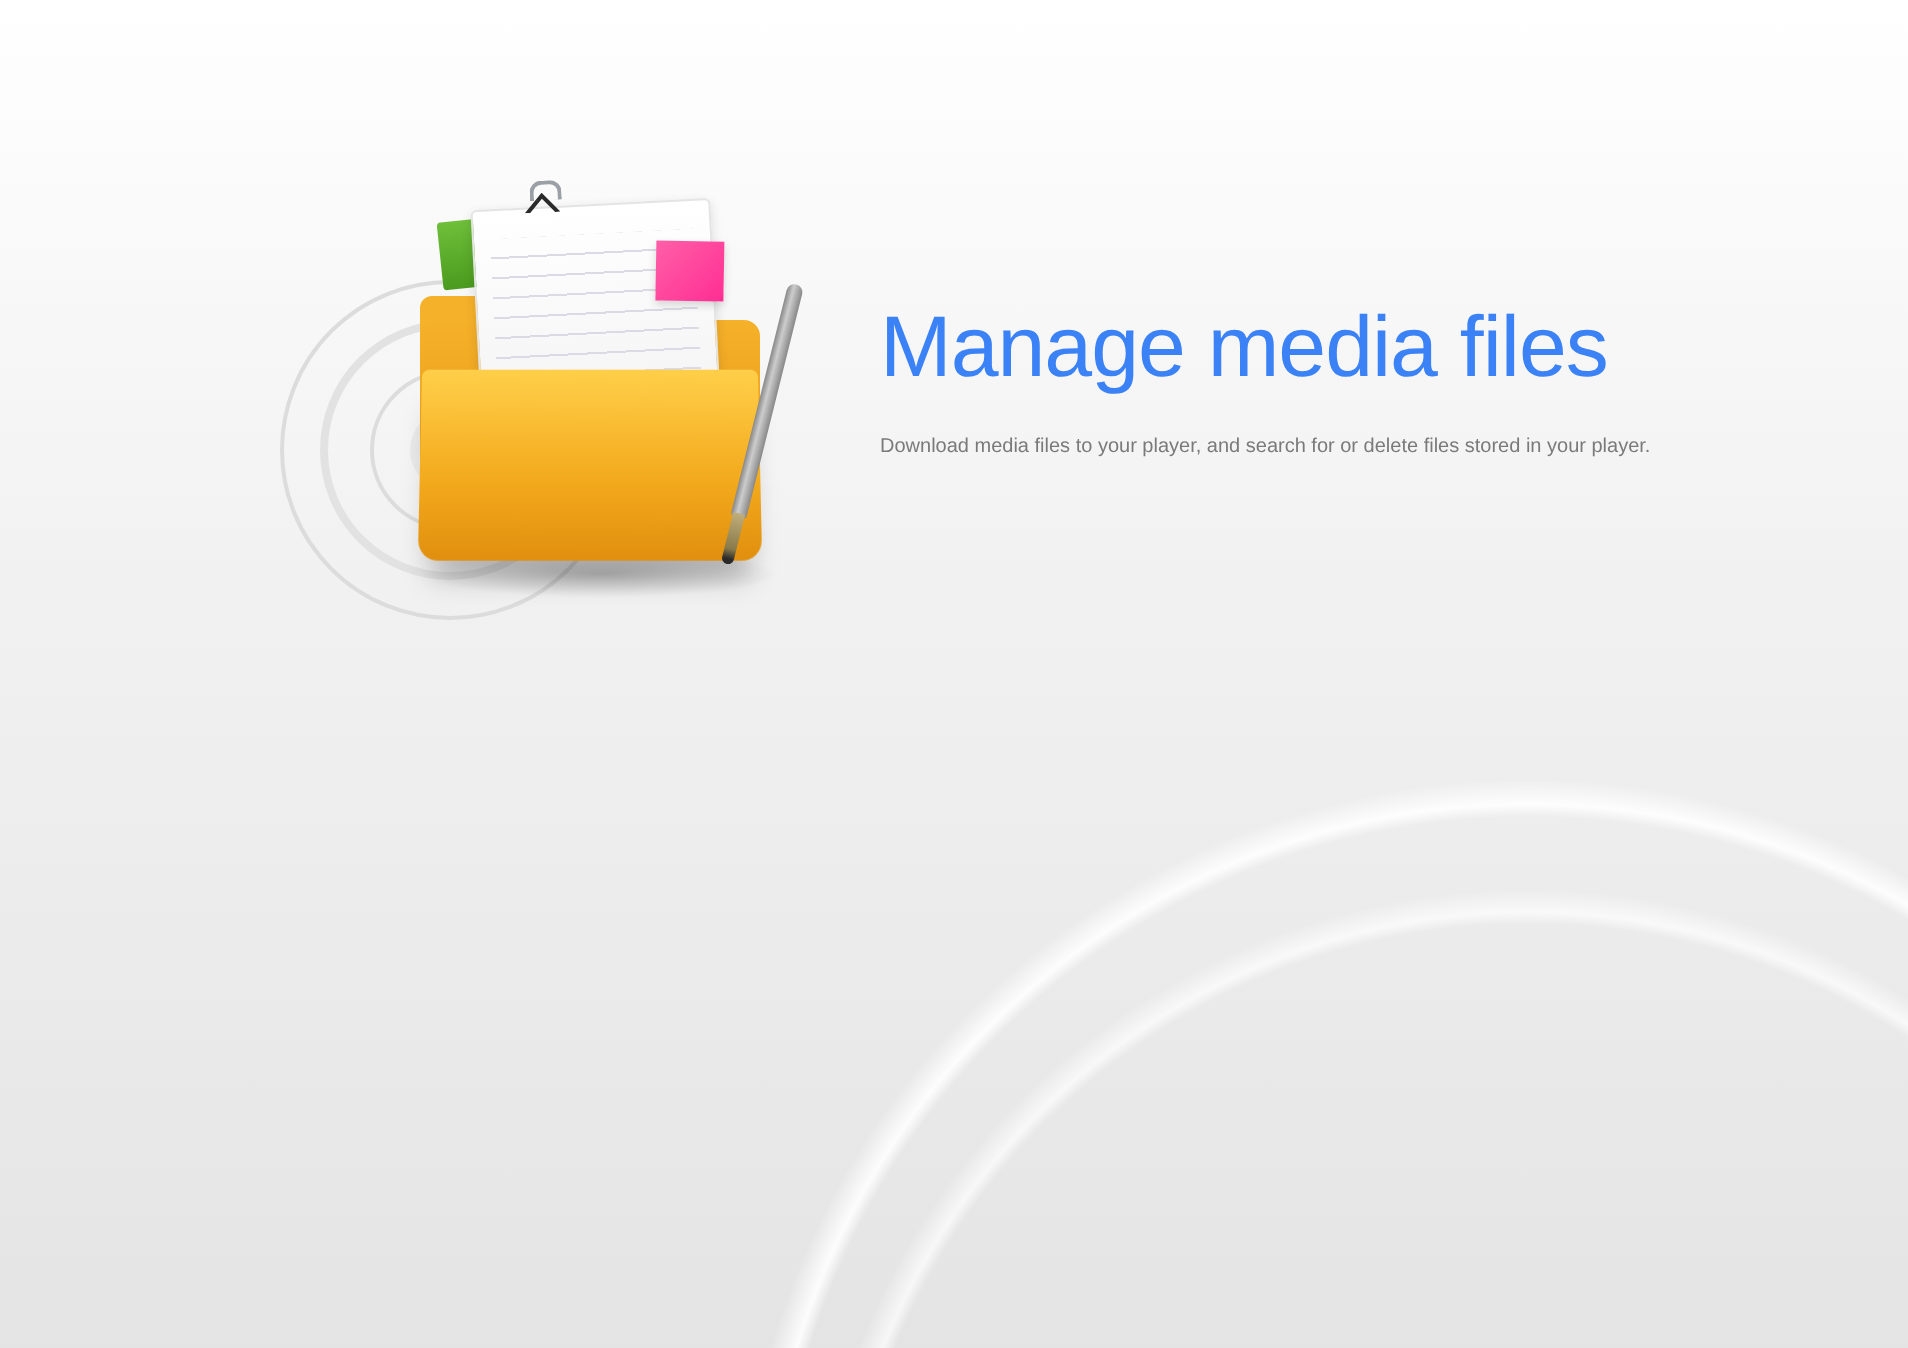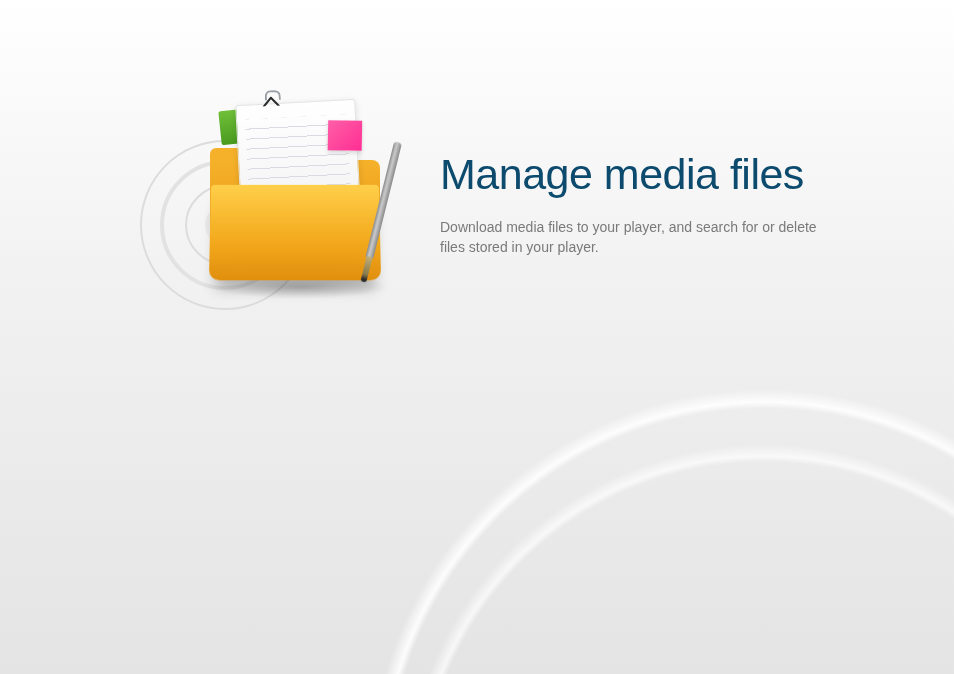--- a/index.html
+++ b/index.html
@@ -194,27 +194,27 @@
   
   .content {
     position: absolute;
     left: 440px;
     top: 150px;
     width: 430px;
   }
   .title {
     font-size: 43px;
     font-weight: 400;
-    color: #0c4a6e;
+    color: #3b82f6;
     letter-spacing: -0.5px;
     margin-bottom: 18px;
     font-stretch: condensed;
   }
   .subtitle {
-    font-size: 14px;
+    font-size: 10px;
     line-height: 1.45;
     color: #7a7a7a;
     margin-bottom: 42px;
     max-width: 400px;
   }
   .toc { width: 400px; }
   .toc-row {
     display: flex;
     align-items: baseline;
     font-size: 15px;

